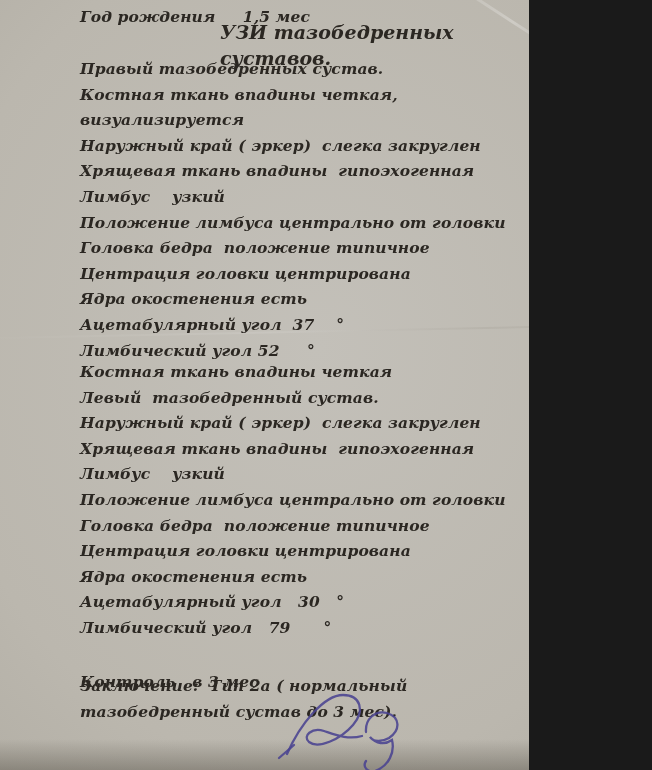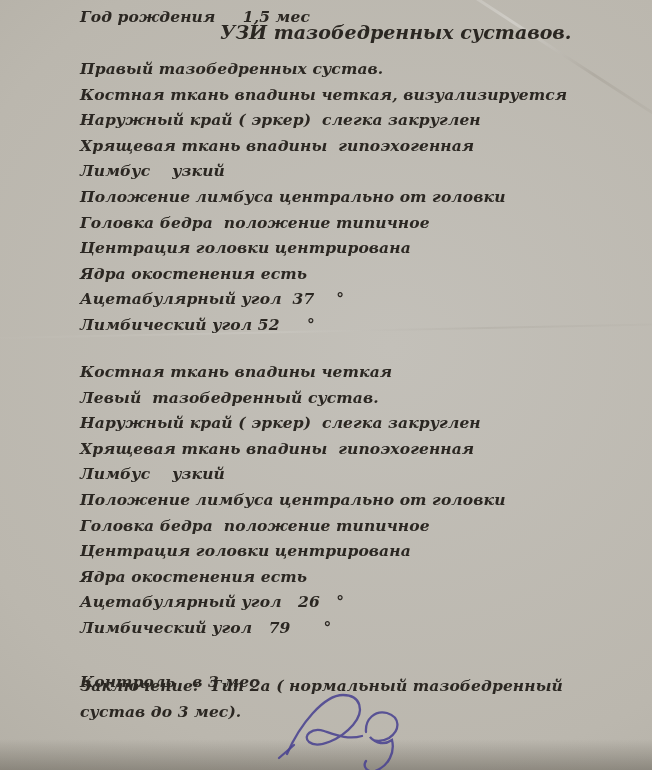--- a/index.html
+++ b/index.html
@@ -1,18 +1,18 @@
 <!DOCTYPE html>
 <html><head>
 <meta charset="utf-8">
 <style>
   html, body { margin: 0; padding: 0; background: #1a1a1a; }
   .photo {
     position: relative;
-    width: 652px;
+    width: 529px;
     height: 770px;
     overflow: hidden;
     background:
       linear-gradient(180deg, rgba(0,0,0,0) 96%, rgba(60,55,45,0.35) 100%),
       radial-gradient(ellipse 130% 100% at 60% 45%, #c3c0b9 0%, #bbb7ae 55%, #aca89e 92%, #a29e94 100%),
       #b9b5ac;
     font-family: "DejaVu Serif", "Liberation Serif", serif;
     color: #2b2722;
   }
   
@@ -97,21 +97,21 @@
   <div class="section section-left">
     <div class="line">Костная ткань впадины четкая</div>
     <div class="line">Левый  тазобедренный сустав.</div>
     <div class="line">Наружный край ( эркер)  слегка закруглен</div>
     <div class="line">Хрящевая ткань впадины  гипоэхогенная</div>
     <div class="line">Лимбус    узкий</div>
     <div class="line">Положение лимбуса центрально от головки</div>
     <div class="line">Головка бедра  положение типичное</div>
     <div class="line">Центрация головки центрирована</div>
     <div class="line">Ядра окостенения есть</div>
-    <div class="line">Ацетабулярный угол   26   °</div>
+    <div class="line">Ацетабулярный угол   30   °</div>
     <div class="line">Лимбический угол   79      °</div>
   </div>
 
   <div class="line abs conclusion-line">Заключение:  Тип 2а ( нормальный тазобедренный сустав до 3 мес).</div>
   <div class="line abs control-line">Контроль   в 3 мес</div>
 
   <svg class="signature-svg" viewBox="0 0 150 90" xmlns="http://www.w3.org/2000/svg">
     <path d="M 7 72 L 22 59"></path>
     <path d="M 15 68 C 28 38, 52 9, 71 9 C 89 9, 93 25, 81 39 C 68 54, 46 63, 37 56 C 30 50, 40 41, 52 45 C 64 49, 76 54, 90 50"></path>
     <path d="M 94 46 C 93 33, 103 24, 115 27 C 128 31, 129 44, 117 52 C 110 56, 101 56, 98 51 C 104 58, 113 59, 120 54 C 123 66, 117 80, 103 85 C 96 87, 90 81, 94 75"></path>

